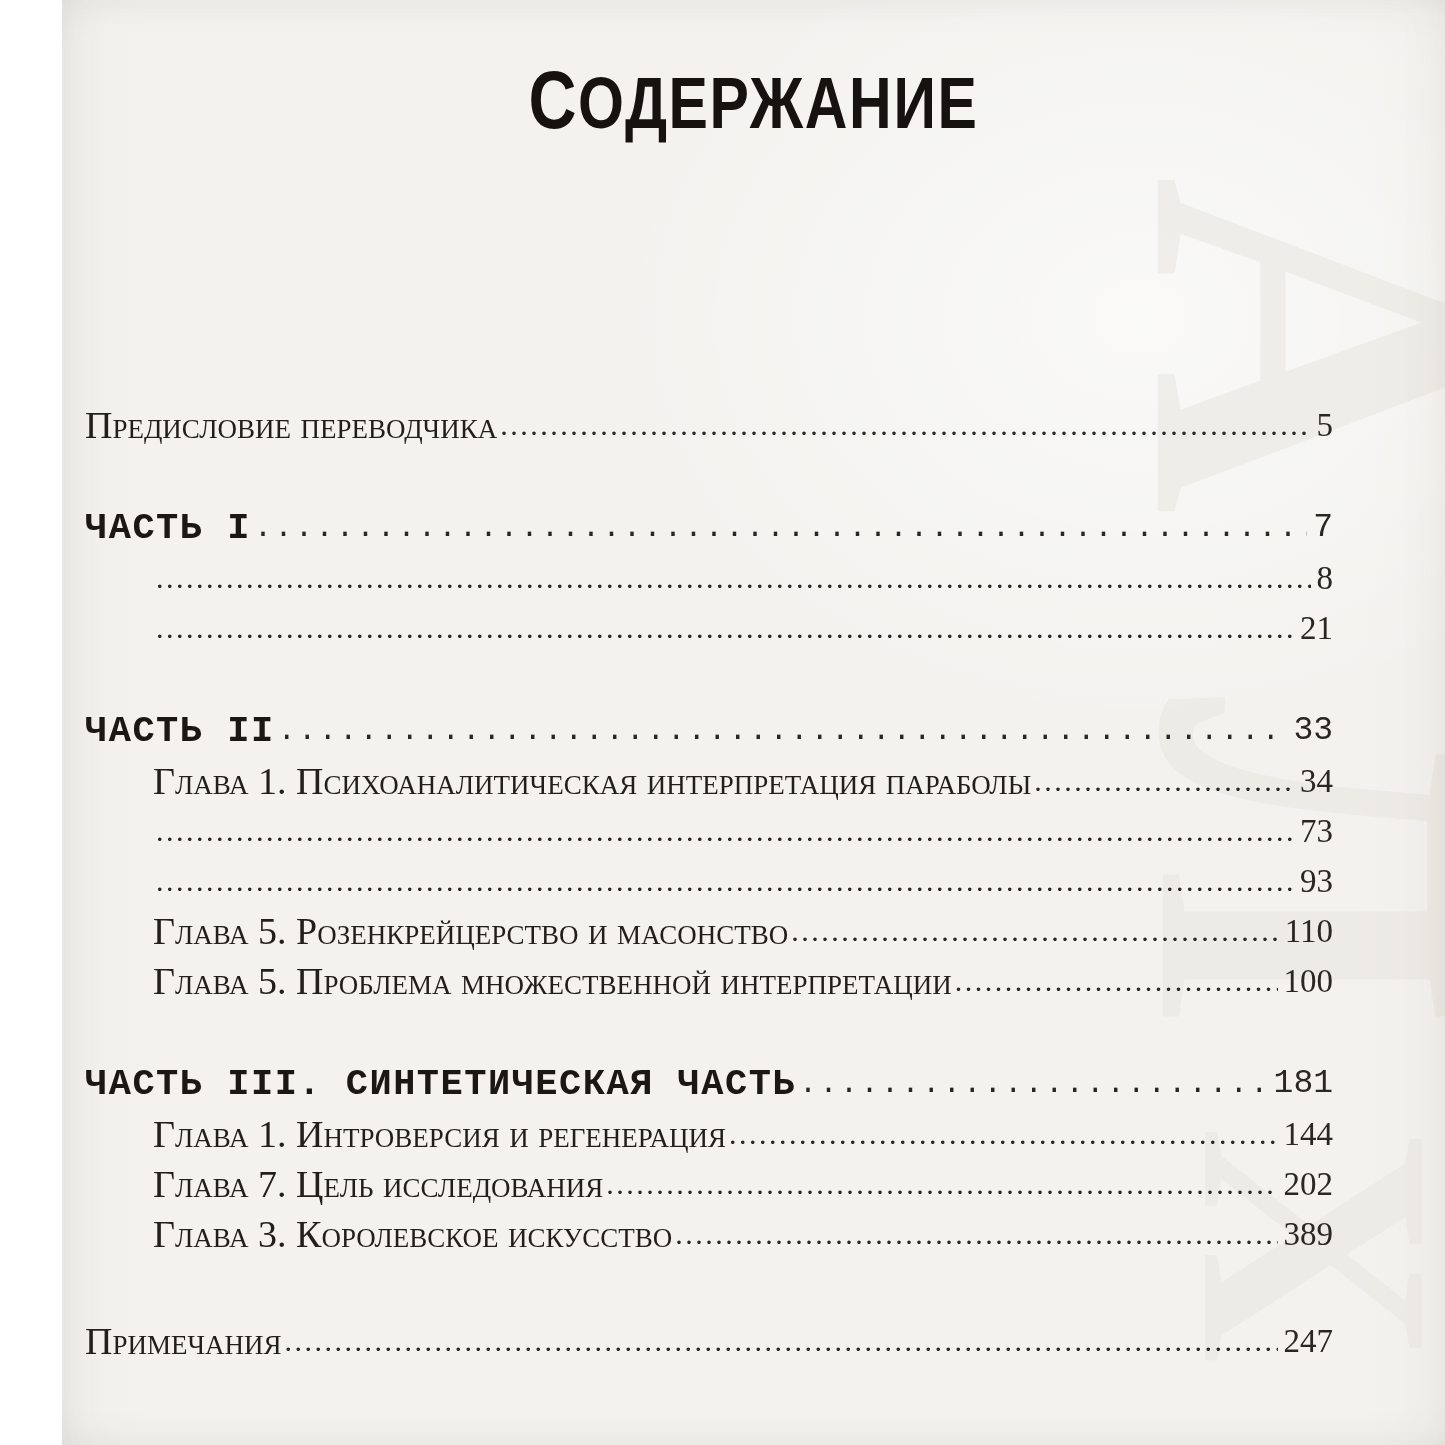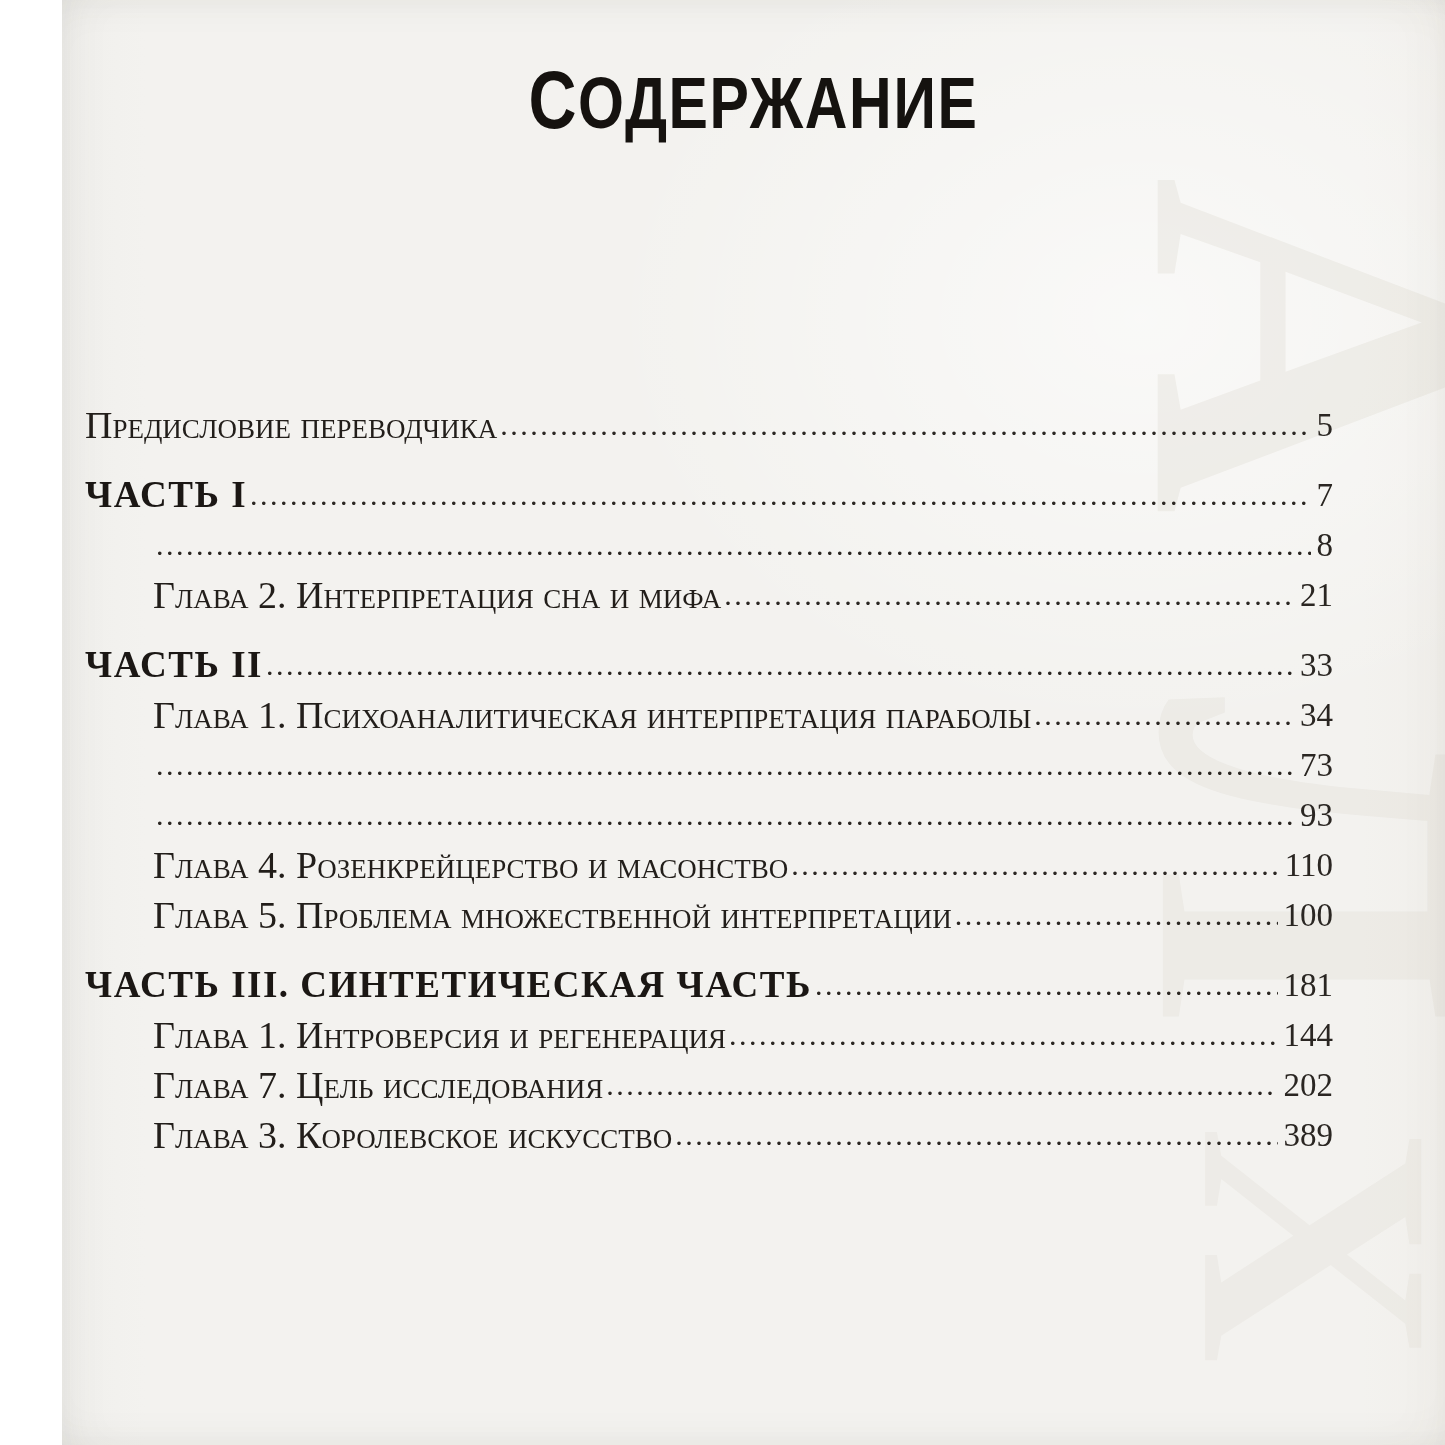--- a/index.html
+++ b/index.html
@@ -69,21 +69,21 @@
     position: relative;
     margin: 276px 112px 0 23px; 
     font-family: "Liberation Serif", serif;
   }
   .row {
     display: flex;
     align-items: center;
     line-height: 34px;
   }
   .row + .row { margin-top: 16px; }
-  .row.part { margin-top: 36px; }
+  .row.part { margin-top: 69px; font-family: Liberation Mono, monospace; }
   .row.section:not(:first-child) { margin-top: 73px; }
   .row.chapter { padding-left: 68px; }
 
   .label {
     white-space: nowrap;
     flex: 0 0 auto;
   }
   .row.section .label,
   .row.chapter .label {
     font-variant: small-caps;
@@ -136,21 +136,20 @@
         <div class="row part">
           <span class="label">ЧАСТЬ I</span>
           <span class="dots"></span>
           <span class="page-num">7</span>
         </div>
         <div class="row chapter">
           <span class="dots"></span>
           <span class="page-num">8</span>
         </div>
         <div class="row chapter">
-          <span class="label">Глава 2. Интерпретация сна и мифа</span>
           <span class="dots"></span>
           <span class="page-num">21</span>
         </div>
         <div class="row part">
           <span class="label">ЧАСТЬ II</span>
           <span class="dots"></span>
           <span class="page-num">33</span>
         </div>
         <div class="row chapter">
           <span class="label">Глава 1. Психоаналитическая интерпретация параболы</span>
@@ -159,21 +158,21 @@
         </div>
         <div class="row chapter">
           <span class="dots"></span>
           <span class="page-num">73</span>
         </div>
         <div class="row chapter">
           <span class="dots"></span>
           <span class="page-num">93</span>
         </div>
         <div class="row chapter">
-          <span class="label">Глава 4. Розенкрейцерство и масонство</span>
+          <span class="label">Глава 5. Розенкрейцерство и масонство</span>
           <span class="dots"></span>
           <span class="page-num">110</span>
         </div>
         <div class="row chapter">
           <span class="label">Глава 5. Проблема множественной интерпретации</span>
           <span class="dots"></span>
           <span class="page-num">100</span>
         </div>
         <div class="row part">
           <span class="label">ЧАСТЬ III. СИНТЕТИЧЕСКАЯ ЧАСТЬ</span>
@@ -187,16 +186,21 @@
         </div>
         <div class="row chapter">
           <span class="label">Глава 7. Цель исследования</span>
           <span class="dots"></span>
           <span class="page-num">202</span>
         </div>
         <div class="row chapter">
           <span class="label">Глава 3. Королевское искусство</span>
           <span class="dots"></span>
           <span class="page-num">389</span>
+        </div>
+        <div class="row section">
+          <span class="label">Примечания</span>
+          <span class="dots"></span>
+          <span class="page-num">247</span>
         </div>
       </div>
   </div>
 </div>
 
 </body></html>

